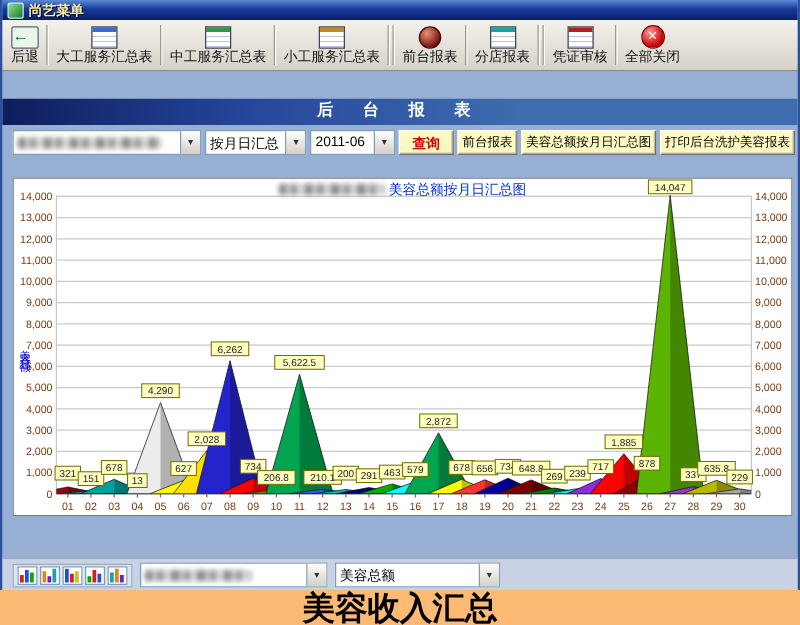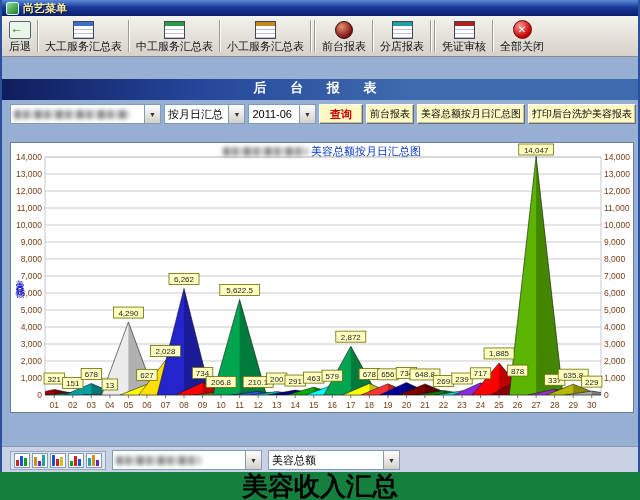--- a/index.html
+++ b/index.html
@@ -78,21 +78,21 @@
   .strip-bg{position:absolute;left:0;right:0;top:389px;height:27px;background:#c8d2e4;
             border-top:1px solid #8a9ab5;}
   .bottom-strip{position:absolute;left:8px;top:392px;height:22px;display:flex;gap:6px;align-items:center;}
   .mini-group{display:flex;gap:2px;align-items:center;background:#dde4f0;border:1px solid #98a8c0;
               padding:1px 3px;height:19px;box-sizing:border-box;}
   .mini-chart{width:16px;height:15px;background:#fff;border:1px solid #7f9db9;box-sizing:border-box;
               display:inline-flex;align-items:flex-end;gap:1px;padding:1px;}
   .mini-chart i{width:3px;display:block;}
 
   
-  .caption{position:absolute;left:0;top:472px;width:640px;height:28px;background:#15803d;
+  .caption{position:absolute;left:0;top:472px;width:640px;height:28px;background:#fdba74;
            display:flex;align-items:center;justify-content:center;
            font-size:26px;font-weight:bold;color:#000;}
 </style>
 </head>
 <body>
 
 <div class="screen">
   <div class="app">
 
     <div class="titlebar">

